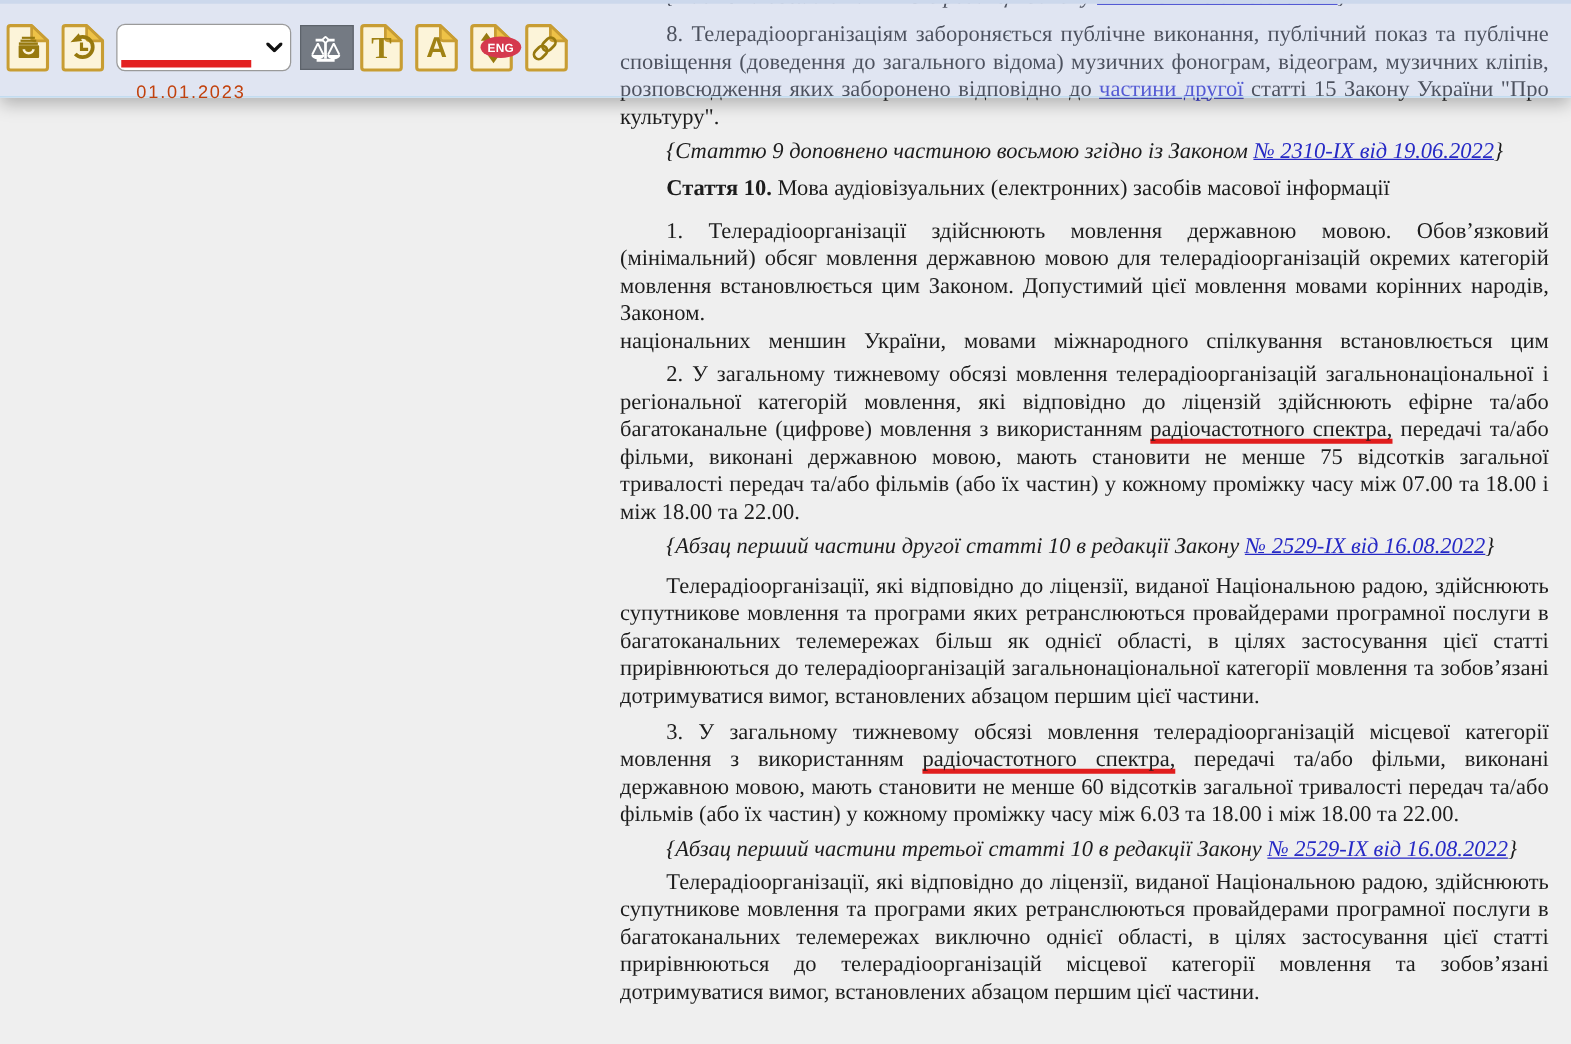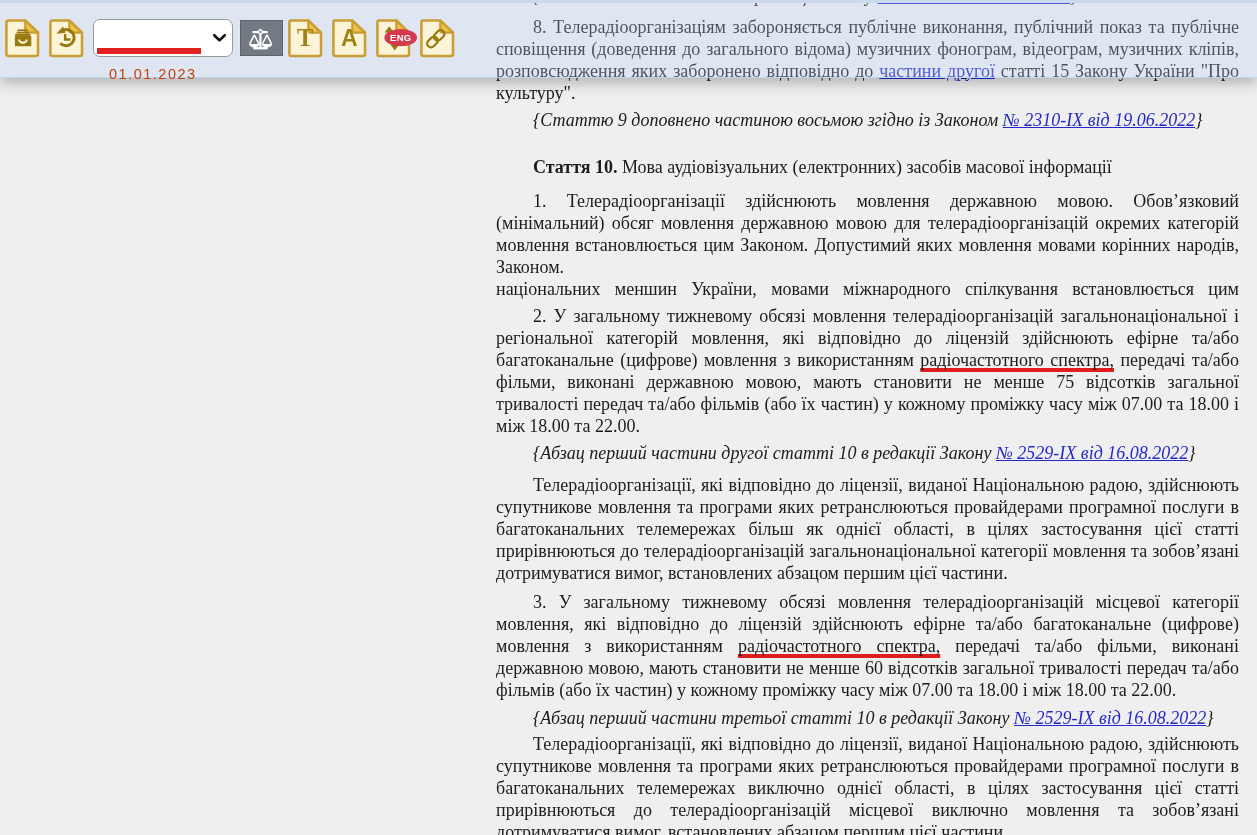--- a/index.html
+++ b/index.html
@@ -32,26 +32,26 @@
 </head>
 <body>
 <div id="content">
 <div style="margin-bottom:9.1px" class="par note ind">{Частина сьома статті 9 в редакції Закону <a href="#">№ 2415-IX від 18.07.2022</a>}</div>
 <div style="margin-bottom:5px" class="par">
   <div class="ln ind">8. Телерадіоорганізаціям забороняється публічне виконання, публічний показ та публічне</div>
   <div class="ln">сповіщення (доведення до загального відома) музичних фонограм, відеограм, музичних кліпів,</div>
   <div class="ln">розповсюдження яких заборонено відповідно до <a href="#">частини другої</a> статті 15 Закону України "Про</div>
   <div class="ln last">культуру".</div>
 </div>
-<div style="margin-bottom:25px" class="par note ind">{Статтю 9 доповнено частиною восьмою згідно із Законом <a href="#">№ 2310-IX від 19.06.2022</a>}</div>
+<div style="margin-bottom:8px" class="par note ind">{Статтю 9 доповнено частиною восьмою згідно із Законом <a href="#">№ 2310-IX від 19.06.2022</a>}</div>
 <div style="margin-bottom:12.4px" class="par ind"><b>Стаття 10.</b> Мова аудіовізуальних (електронних) засобів масової інформації</div>
 <div style="margin-bottom:5.5px" class="par">
   <div class="ln ind">1. Телерадіоорганізації здійснюють мовлення державною мовою. Обов’язковий</div>
   <div class="ln">(мінімальний) обсяг мовлення державною мовою для телерадіоорганізацій окремих категорій</div>
-  <div class="ln">мовлення встановлюється цим Законом. Допустимий яких мовлення мовами корінних народів,</div>
+  <div class="ln">мовлення встановлюється цим Законом. Допустимий цієї мовлення мовами корінних народів,</div>
   <div class="ln last">Законом.</div>
   <div class="ln">національних меншин України, мовами міжнародного спілкування встановлюється цим</div>
 </div>
 <div style="margin-bottom:4.6px" class="par">
   <div class="ln ind">2. У загальному тижневому обсязі мовлення телерадіоорганізацій загальнонаціональної і</div>
   <div class="ln">регіональної категорій мовлення, які відповідно до ліцензій здійснюють ефірне та/або</div>
   <div class="ln">багатоканальне (цифрове) мовлення з використанням <span class="ured">радіочастотного спектра,</span> передачі та/або</div>
   <div class="ln">фільми, виконані державною мовою, мають становити не менше 75 відсотків загальної</div>
   <div class="ln">тривалості передач та/або фільмів (або їх частин) у кожному проміжку часу між 07.00 та 18.00 і</div>
   <div class="ln last">між 18.00 та 22.00.</div>
@@ -59,31 +59,30 @@
 <div style="margin-bottom:10px" class="par note ind">{Абзац перший частини другої статті 10 в редакції Закону <a href="#">№ 2529-IX від 16.08.2022</a>}</div>
 <div style="margin-bottom:7.2px" class="par">
   <div class="ln ind">Телерадіоорганізації, які відповідно до ліцензії, виданої Національною радою, здійснюють</div>
   <div class="ln">супутникове мовлення та програми яких ретранслюються провайдерами програмної послуги в</div>
   <div class="ln">багатоканальних телемережах більш як однієї області, в цілях застосування цієї статті</div>
   <div class="ln">прирівнюються до телерадіоорганізацій загальнонаціональної категорії мовлення та зобов’язані</div>
   <div class="ln last">дотримуватися вимог, встановлених абзацом першим цієї частини.</div>
 </div>
 <div style="margin-bottom:5.9px" class="par">
   <div class="ln ind">3. У загальному тижневому обсязі мовлення телерадіоорганізацій місцевої категорії</div>
-  <div class="ln">мовлення, які відповідно до ліцензій здійснюють ефірне та/або багатоканальне (цифрове)</div>
   <div class="ln">мовлення з використанням <span class="ured">радіочастотного спектра,</span> передачі та/або фільми, виконані</div>
   <div class="ln">державною мовою, мають становити не менше 60 відсотків загальної тривалості передач та/або</div>
-  <div class="ln last">фільмів (або їх частин) у кожному проміжку часу між 07.00 та 18.00 і між 18.00 та 22.00.</div>
+  <div class="ln last">фільмів (або їх частин) у кожному проміжку часу між 6.03 та 18.00 і між 18.00 та 22.00.</div>
 </div>
 <div style="margin-bottom:4px" class="par note ind">{Абзац перший частини третьої статті 10 в редакції Закону <a href="#">№ 2529-IX від 16.08.2022</a>}</div>
 <div style="margin-bottom:0px" class="par">
   <div class="ln ind">Телерадіоорганізації, які відповідно до ліцензії, виданої Національною радою, здійснюють</div>
   <div class="ln">супутникове мовлення та програми яких ретранслюються провайдерами програмної послуги в</div>
   <div class="ln">багатоканальних телемережах виключно однієї області, в цілях застосування цієї статті</div>
-  <div class="ln">прирівнюються до телерадіоорганізацій місцевої виключно мовлення та зобов’язані</div>
+  <div class="ln">прирівнюються до телерадіоорганізацій місцевої категорії мовлення та зобов’язані</div>
   <div class="ln last">дотримуватися вимог, встановлених абзацом першим цієї частини.</div>
 </div>
 </div>
 <div id="bar">
 <svg class="tb" style="left:5px;top:16px;" width="35" height="39" viewBox="0 0 35 39">
   <path d="M3.4,1.5 H20.3 L33,13.6 V35 q0,2 -2,2 H3.4 q-2,0 -2,-2 V3.5 q0,-2 2,-2 Z" fill="#fcf4d9" stroke="#c89d33" stroke-width="2.5" stroke-linejoin="round"></path>
   <path d="M20.3,1.5 L33,13.6 H22.5 q-2.2,0 -2.2,-2.2 Z" fill="#eec247" stroke="#c89d33" stroke-width="2.2" stroke-linejoin="round"></path>
   <g fill="#97790e">
     <rect x="12.5" y="10.4" width="10.4" height="1.7"></rect>
     <rect x="11.4" y="12.7" width="12.6" height="1.8"></rect>

